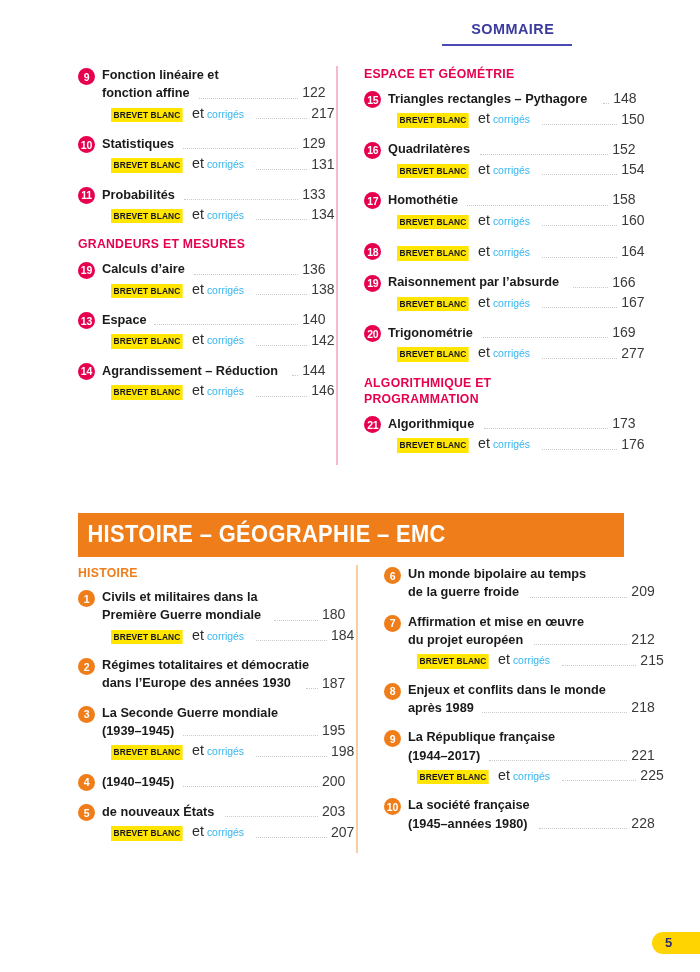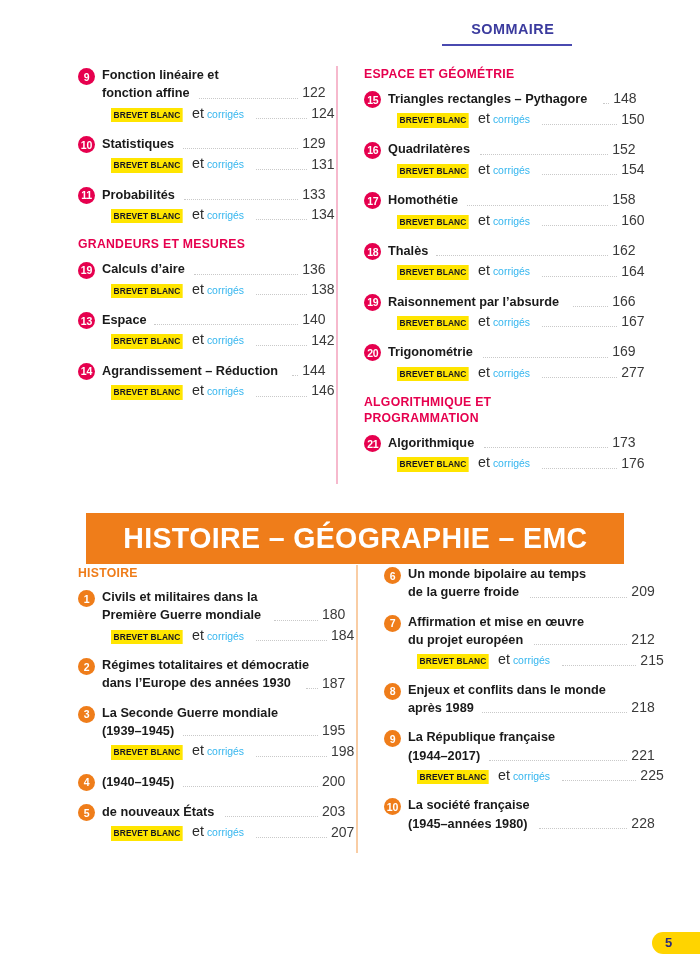--- a/index.html
+++ b/index.html
@@ -86,26 +86,25 @@
     font-family:"Liberation Sans", sans-serif;
   }
   .et{color:#2b2b2b;font-size:15px;font-weight:normal;padding-left:3px;}
   .corr{color:#35b6ef;font-size:11px;font-weight:normal;}
 
   
   .tline{display:flex;align-items:flex-end;width:100%;}
 
   
   .banner{
-    background:#ef7d1a;color:#fff;text-align:center;
+    background:#ef7d1a;color:#fff;
     font-weight:bold;text-transform:uppercase;
-    font-size:30px;letter-spacing:.4px;
+    font-size:23px;letter-spacing:.4px;
     padding:8px 0 9px 0;
     font-family:"Liberation Sans", sans-serif;
-    margin-left:8px;
   }
   .banner span{display:inline-block;transform:scaleX(.95);}
 
   
   .footer-tab{
     position:absolute;right:0;bottom:18px;
     width:48px;height:22px;background:#ffd400;
     border-top-left-radius:11px;border-bottom-left-radius:11px;
   }
   .footer-num{
@@ -133,21 +132,21 @@
             <span class="pg"></span>
           </div>
           <div class="tline">
             <span class="ltext">fonction affine</span>
             <span class="dots"></span>
             <span class="pg">122</span>
           </div>
           <div class="tline brevet-row">
             <span class="ltext"><span class="bb">BREVET BLANC</span><span class="et">et</span> <span class="corr">corrigés</span></span>
             <span class="dots"></span>
-            <span class="pg">124</span>
+            <span class="pg">217</span>
           </div>
         </div>
         <div class="entry">
           <div class="num pink">10</div>
           <div class="tline">
             <span class="ltext">Statistiques</span>
             <span class="dots"></span>
             <span class="pg">129</span>
           </div>
           <div class="tline brevet-row">
@@ -247,25 +246,20 @@
             <span class="pg">158</span>
           </div>
           <div class="tline brevet-row">
             <span class="ltext"><span class="bb">BREVET BLANC</span><span class="et">et</span> <span class="corr">corrigés</span></span>
             <span class="dots"></span>
             <span class="pg">160</span>
           </div>
         </div>
         <div class="entry">
           <div class="num pink">18</div>
-          <div class="tline">
-            <span class="ltext">Thalès</span>
-            <span class="dots"></span>
-            <span class="pg">162</span>
-          </div>
           <div class="tline brevet-row">
             <span class="ltext"><span class="bb">BREVET BLANC</span><span class="et">et</span> <span class="corr">corrigés</span></span>
             <span class="dots"></span>
             <span class="pg">164</span>
           </div>
         </div>
         <div class="entry">
           <div class="num pink">19</div>
           <div class="tline">
             <span class="ltext">Raisonnement par l’absurde</span>

